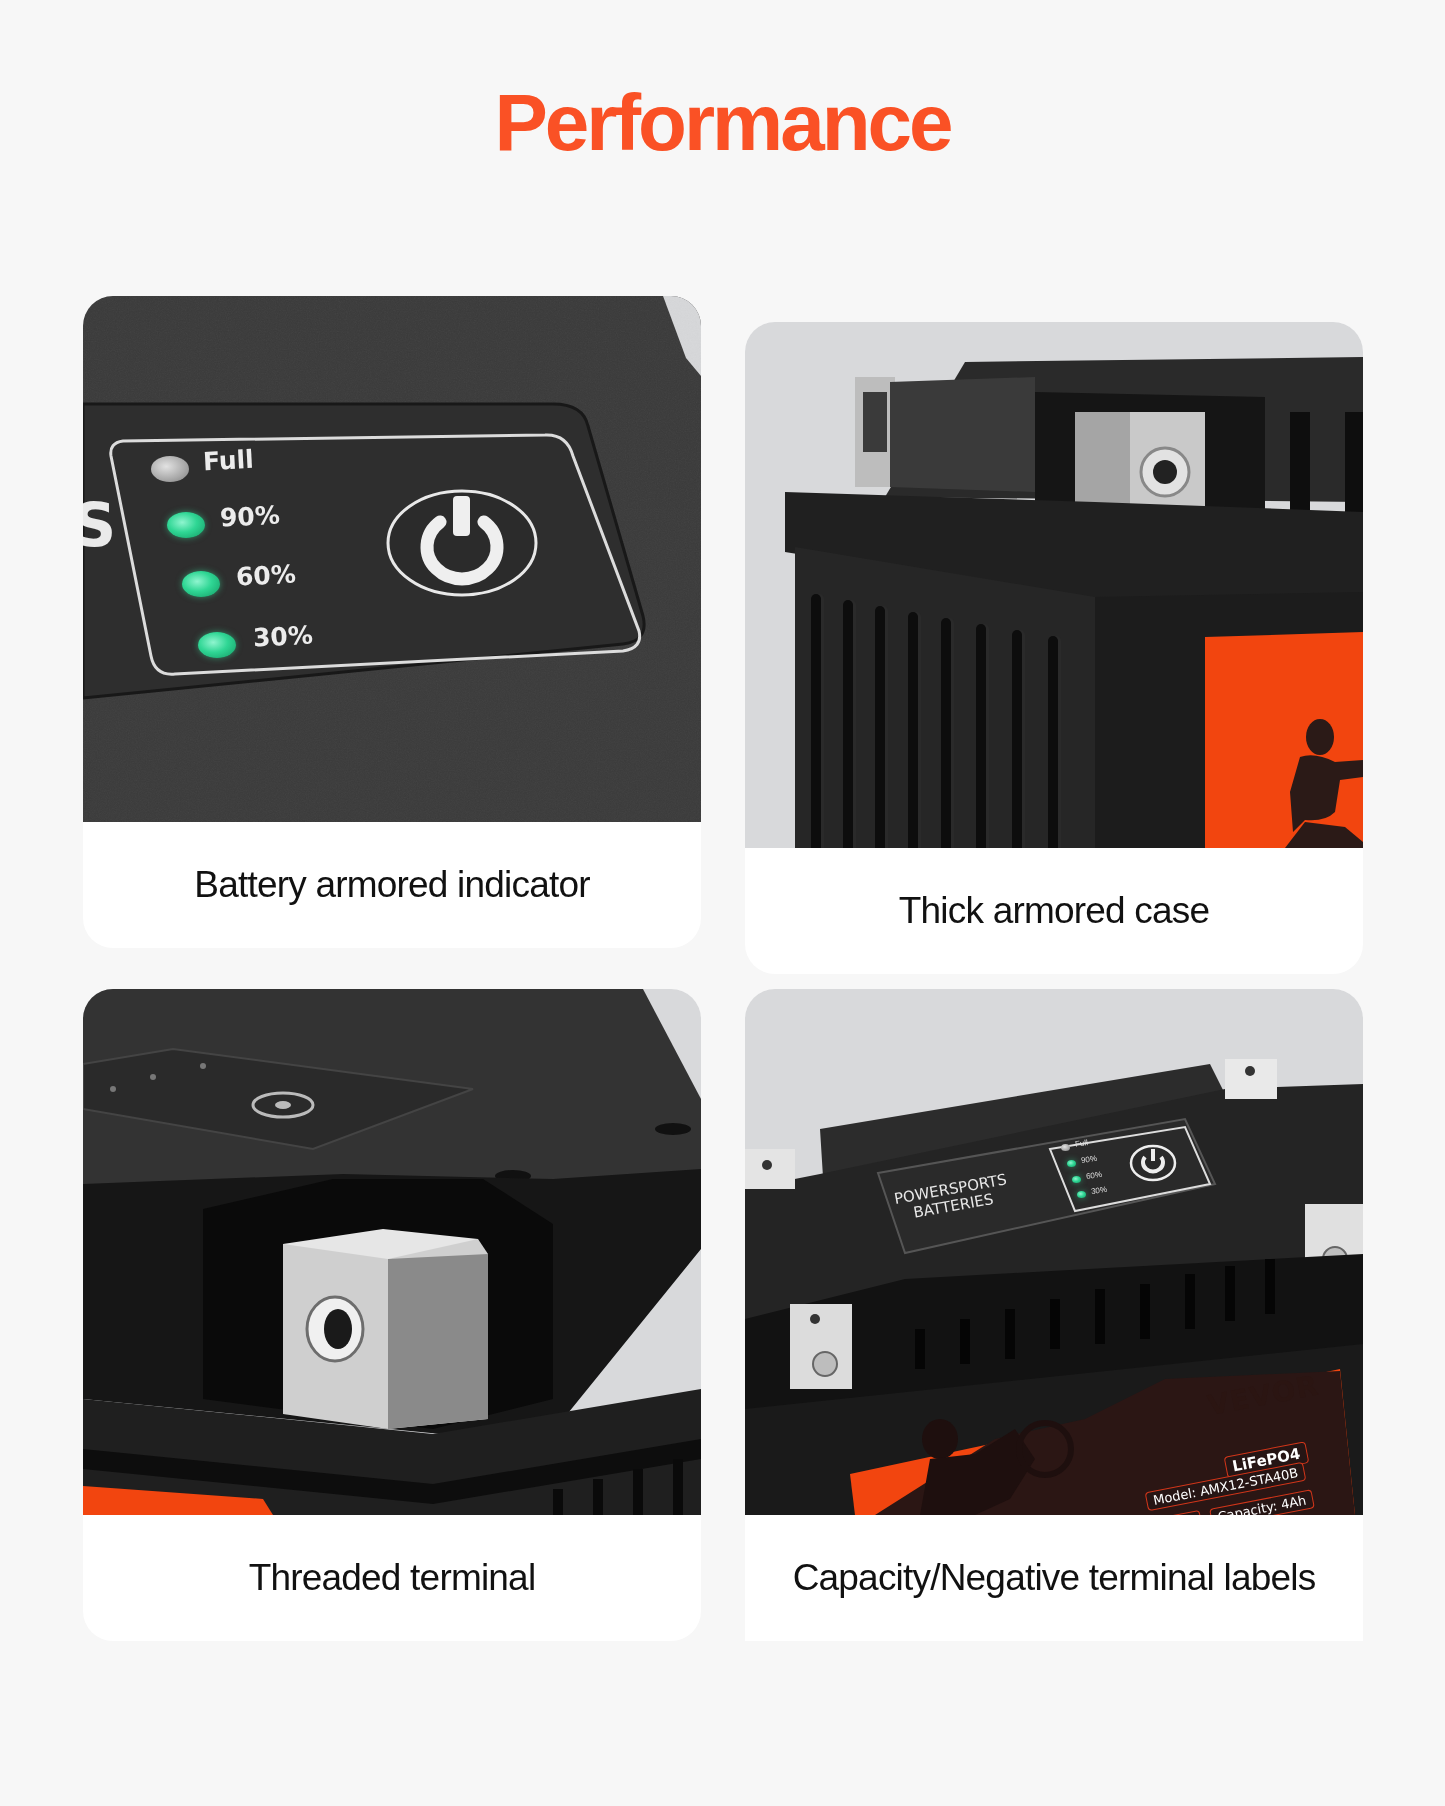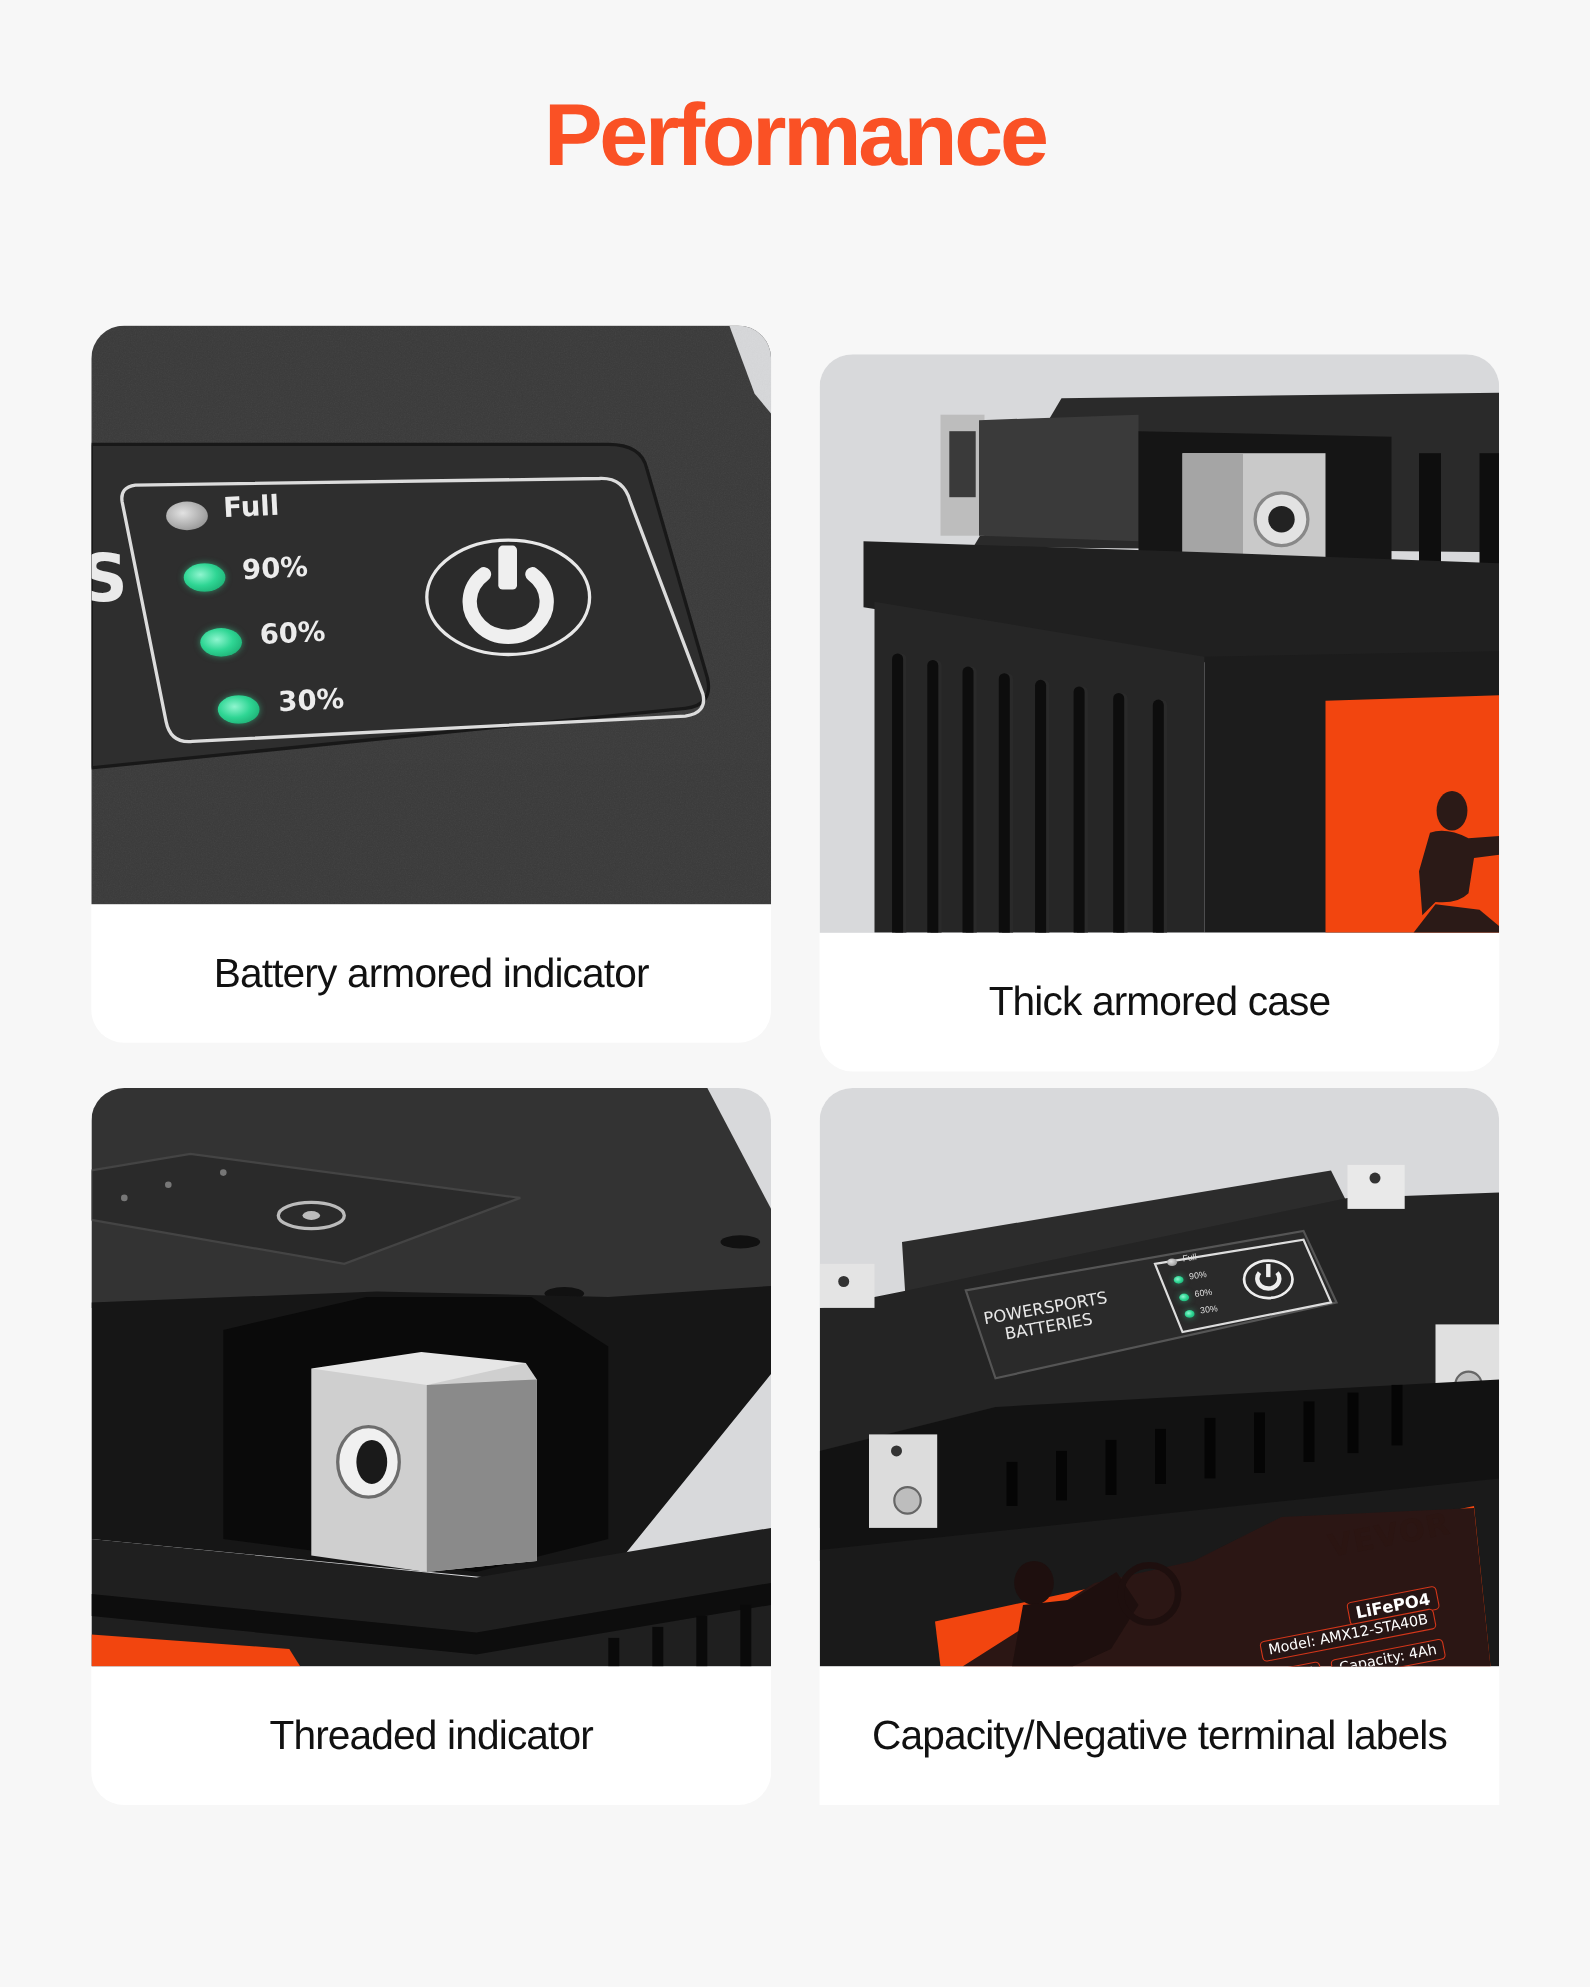--- a/index.html
+++ b/index.html
@@ -195,21 +195,21 @@
 
       <polygon points="0,497 180,510 190,526 0,526" fill="#f2450f"></polygon>
 
       <rect x="470" y="500" width="10" height="26" fill="#0a0a0a"></rect>
       <rect x="510" y="490" width="10" height="36" fill="#0a0a0a"></rect>
       <rect x="550" y="480" width="10" height="46" fill="#0a0a0a"></rect>
       <rect x="590" y="470" width="10" height="56" fill="#0a0a0a"></rect>
     </svg>
     <span class="abs" style="left:200px;top:245px;width:205px;height:195px;"></span>
   </div>
-  <div class="caption">Threaded indicator</div>
+  <div class="caption">Threaded terminal</div>
 </div>
 
 <div class="card square-bottom" id="card-4">
   <div class="media" style="background:#d8d9db;">
     <svg class="abs" style="left:0;top:0" width="618" height="526" viewBox="0 0 618 526">
 
       <polygon points="75,140 465,75 480,105 480,340 90,380" fill="#2c2c2c"></polygon>
 
       <polygon points="0,200 75,185 480,100 618,95 618,280 0,400" fill="#242424"></polygon>
 

